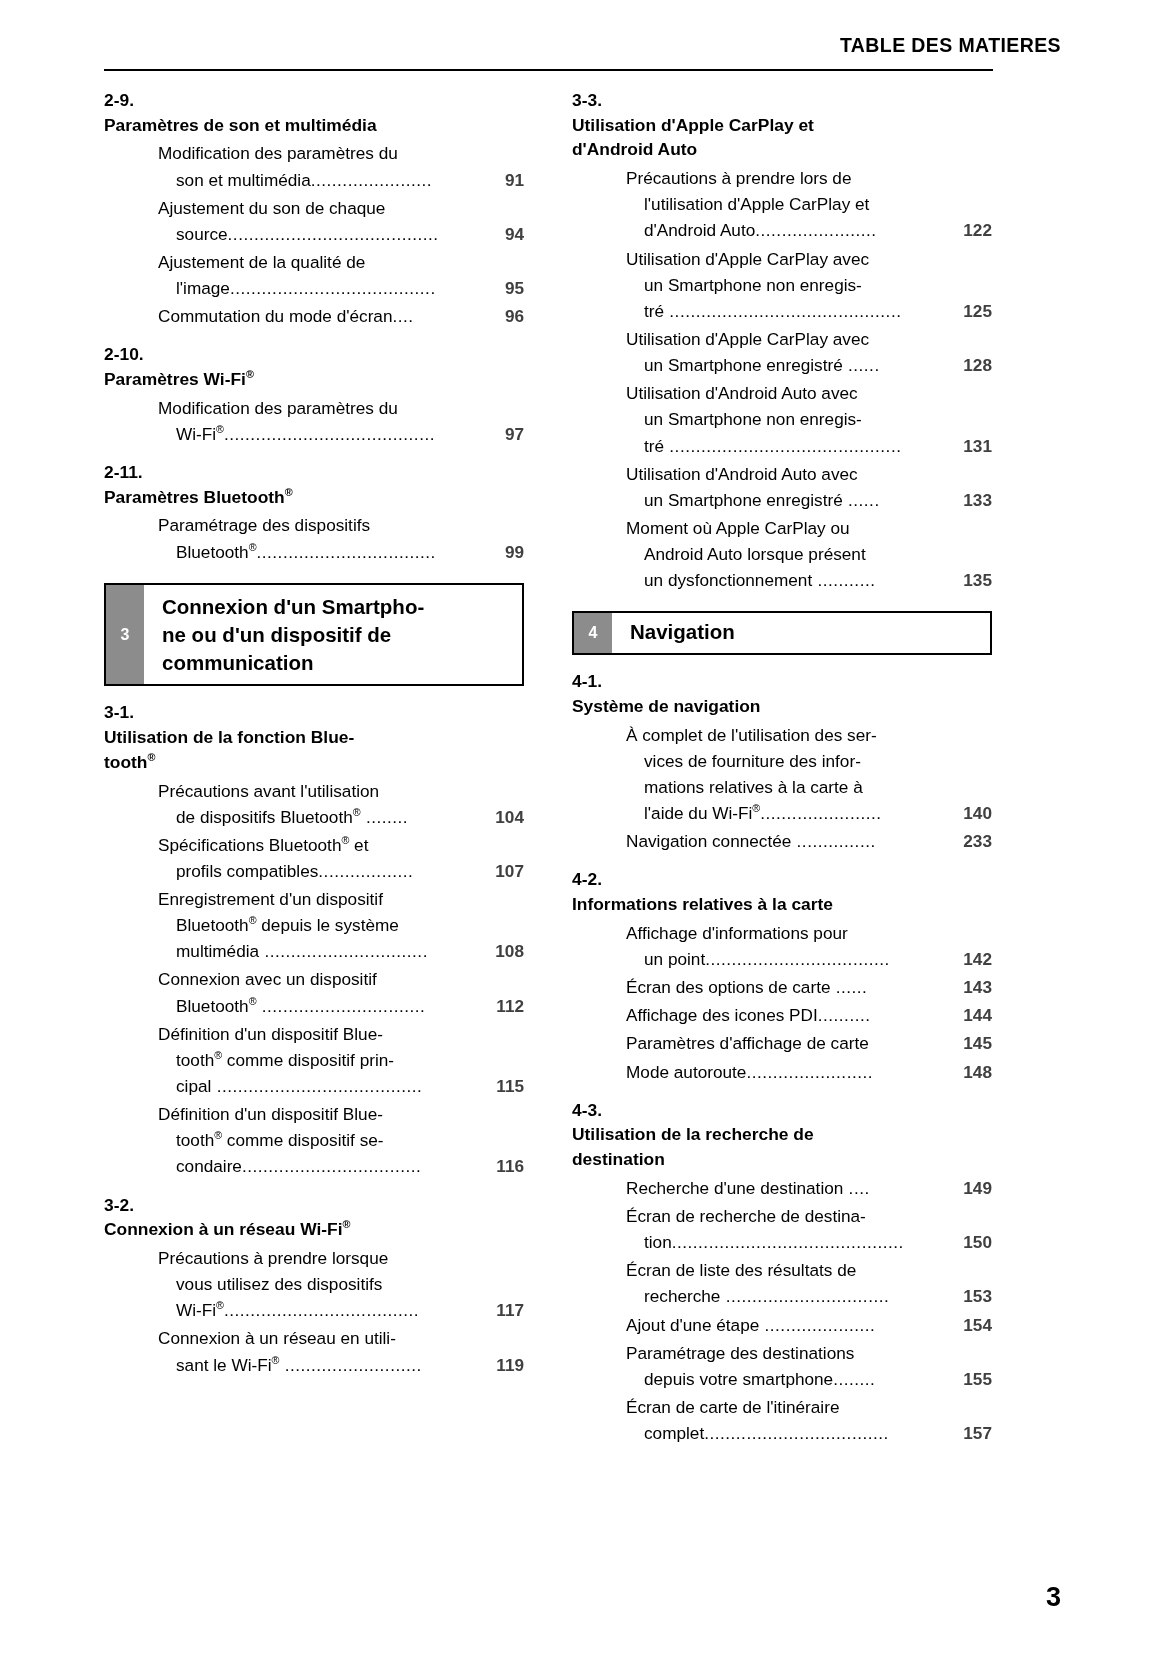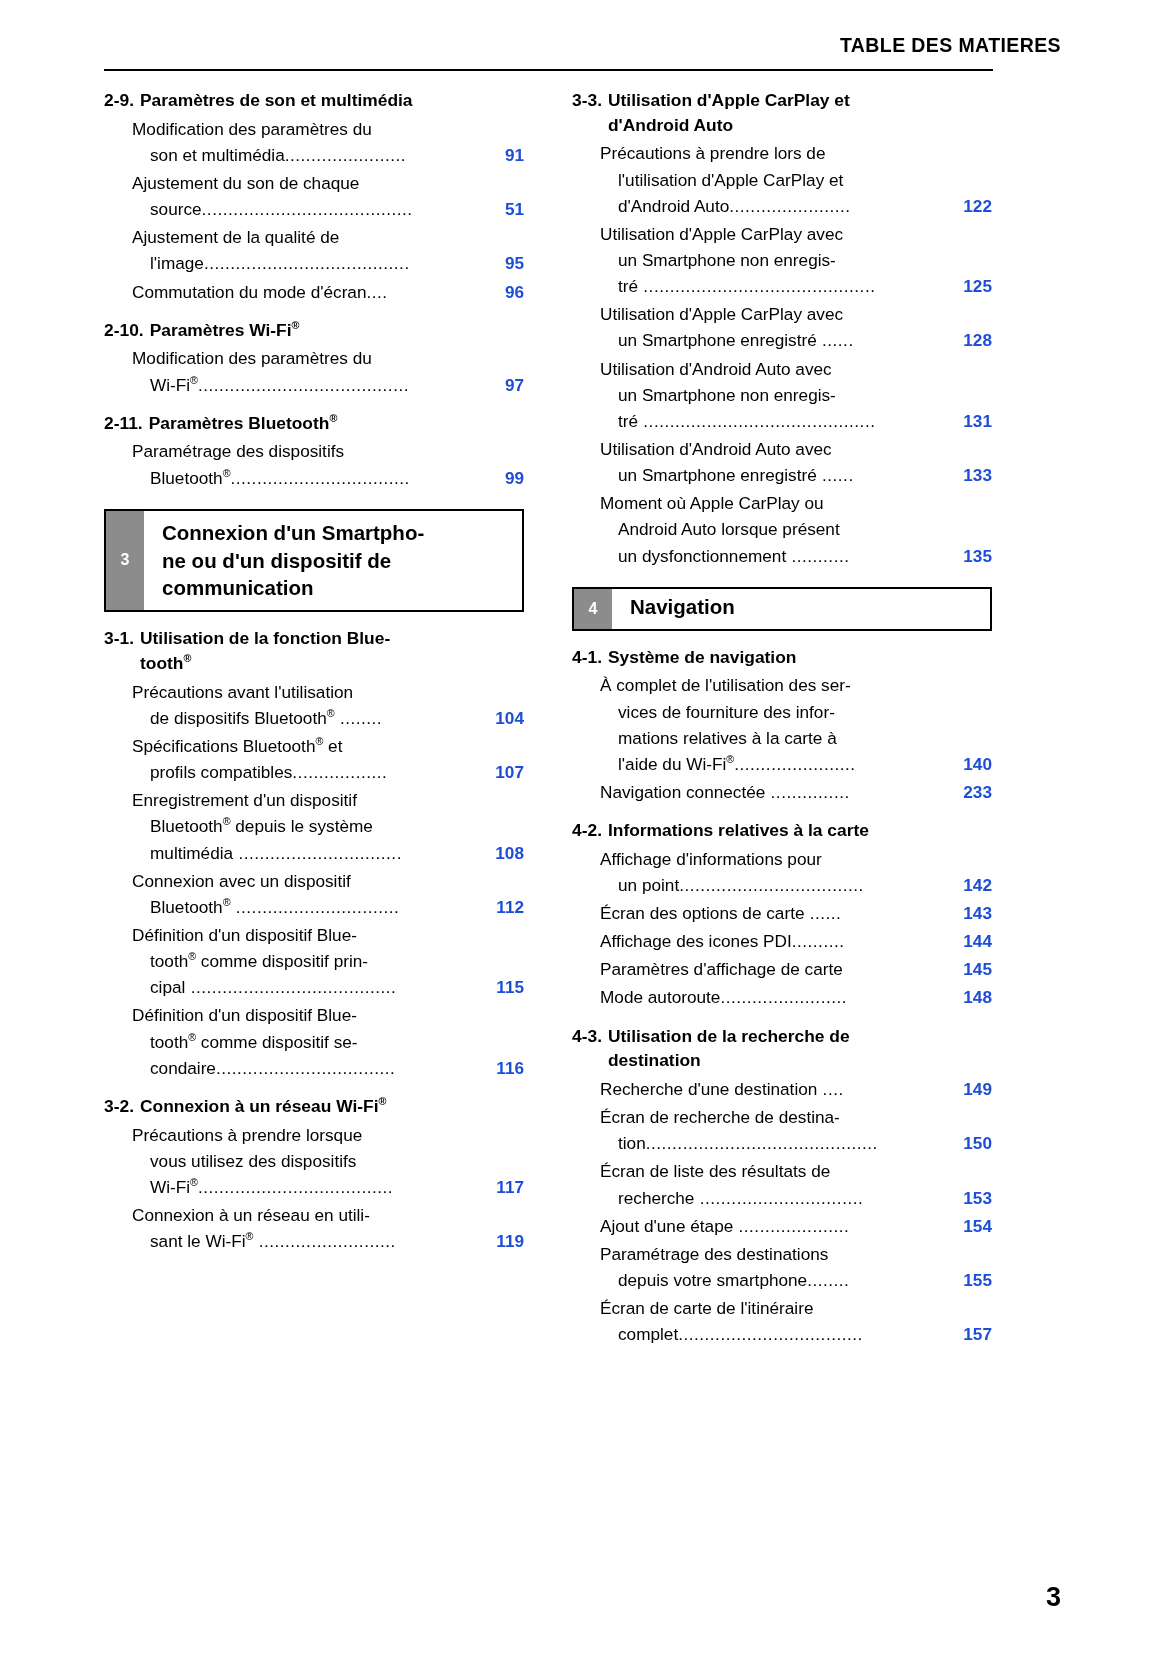--- a/index.html
+++ b/index.html
@@ -50,43 +50,44 @@
     width: 420px;
   }
   
   .sec {
     display: flex;
     font-size: 17.4px;
     font-weight: bold;
     line-height: 1.42;
     margin-top: 13px;
     margin-bottom: 3px;
+    flex-direction: column;
   }
   .sec:first-child { margin-top: 0; }
   .sec .num {
     white-space: nowrap;
     margin-right: 6px;
   }
   .sec .txt {
     flex: 1;
   }
   
   .entry {
     font-size: 17.2px;
     line-height: 1.52;
-    margin-left: 28px;
+    margin-left: 54px;
     margin-top: 2px;
     margin-bottom: 2px;
     position: relative;
   }
   .dots {
     letter-spacing: 0.5px;
   }
   .pg {
-    color: #1d4ed8;
+    color: #404040;
     font-weight: bold;
     white-space: nowrap;
   }
   sup {
     font-size: 0.62em;
     vertical-align: super;
     line-height: 0;
   }
   
   .chapter {
@@ -168,21 +169,21 @@
           <div class="ln">Modification des paramètres du</div>
           <div class="ln ind flex">
             <span class="grow">son et multimédia<span class="dots">.......................</span></span>
             <span class="pg">91</span>
           </div>
         </div>
         <div class="entry">
           <div class="ln">Ajustement du son de chaque</div>
           <div class="ln ind flex">
             <span class="grow">source<span class="dots">........................................</span></span>
-            <span class="pg">51</span>
+            <span class="pg">94</span>
           </div>
         </div>
         <div class="entry">
           <div class="ln">Ajustement de la qualité de</div>
           <div class="ln ind flex">
             <span class="grow">l'image<span class="dots">.......................................</span></span>
             <span class="pg">95</span>
           </div>
         </div>
         <div class="entry">

